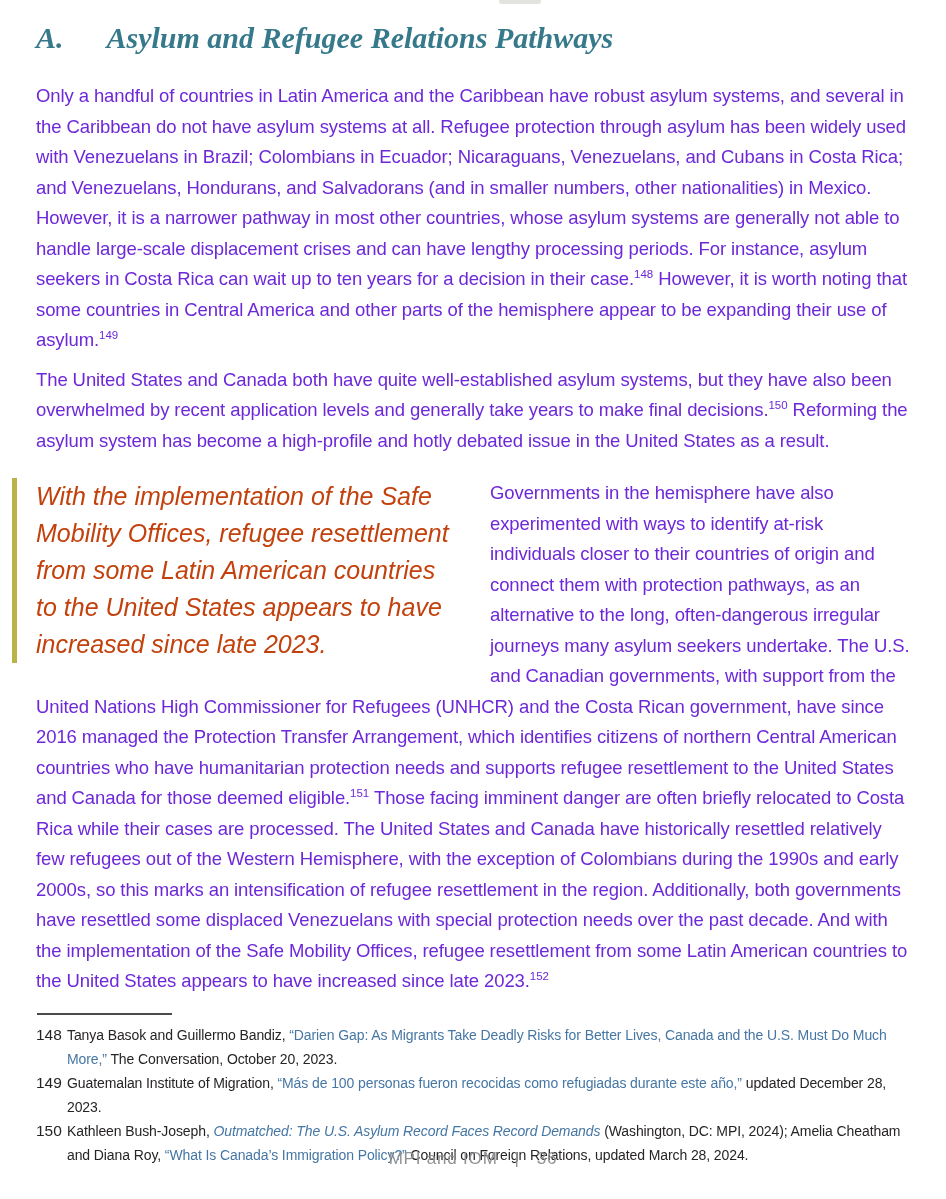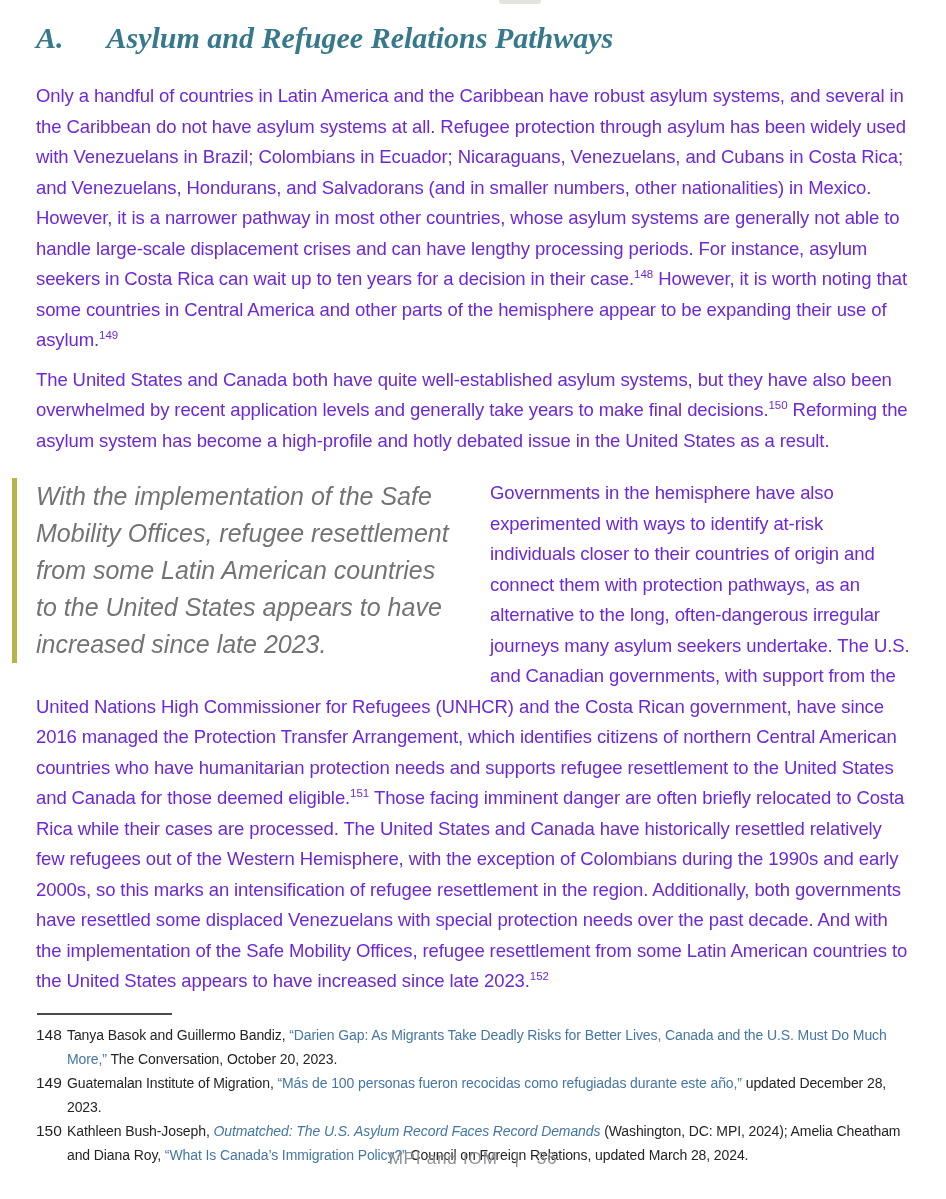--- a/index.html
+++ b/index.html
@@ -41,21 +41,21 @@
     float:left;
     width:448px;
     border-left:5px solid #b9b44a;
     padding-left:19px;
     margin-left:-24px;
     margin-right:30px;
     margin-bottom:18px;
     font-style:italic;
     font-size:25px; line-height:37px;
     letter-spacing:0;
-    color:#737373;
+    color:#c2410c;
   }
   sup.fnref {
     font-size:62%;
     vertical-align:super;
     line-height:0;
     letter-spacing:0;
   }
   .fn-rule {
     clear:both;
     margin-top:16px;

